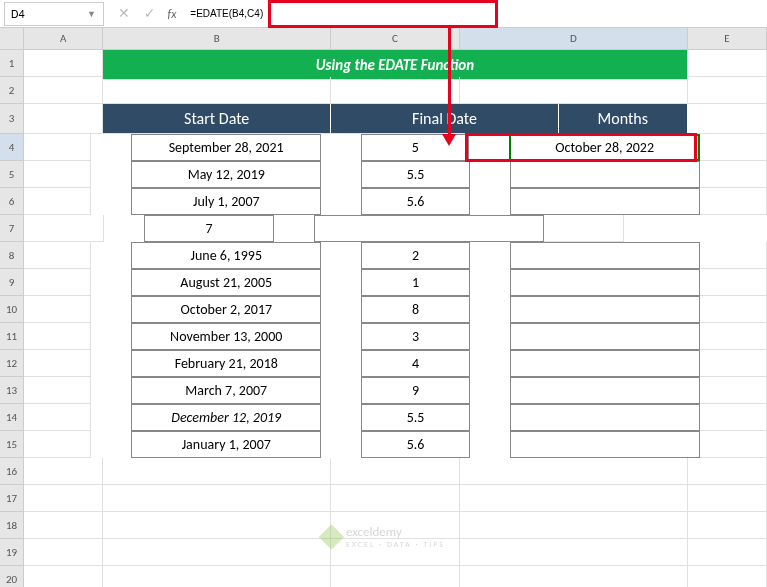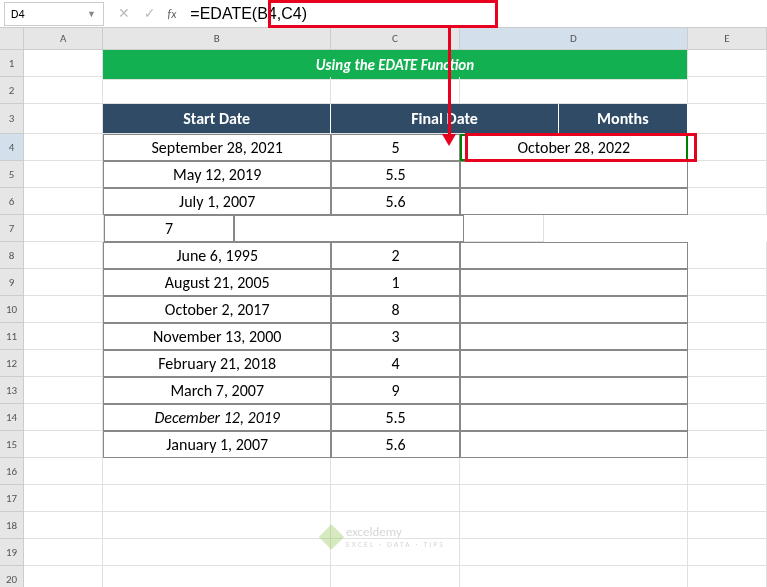--- a/index.html
+++ b/index.html
@@ -5,21 +5,21 @@
     * { box-sizing: border-box; margin: 0; padding: 0; }
     body { font-family: Calibri, Arial, sans-serif; font-size: 13px; background: #fff; position: relative; width: 767px; height: 587px; overflow: hidden; }
     
     .formula-bar { display: flex; align-items: center; height: 28px; border-bottom: 1px solid #ccc; background: #fff; }
     .name-box { width: 100px; height: 24px; border: 1px solid #ccc; background: #fff; display: flex; align-items: center; padding: 0 6px; margin: 0 4px; }
     .name-box-text { flex: 1; font-size: 12px; }
     .name-box-arrow { width: 10px; color: #888; font-size: 9px; }
     .fb-buttons { display: flex; align-items: center; gap: 14px; padding: 0 10px; color: #bbb; }
     .fb-btn { font-size: 14px; }
     .fx-label { font-style: italic; font-size: 12px; color: #666; margin: 0 8px 0 2px; }
-    .formula-input { flex: 1; height: 24px; border: none; outline: none; font-size: 16px; padding: 0 6px; }
+    .formula-input { flex: 1; height: 24px; border: none; outline: none; font-size: 10px; padding: 0 6px; }
     .formula-box-highlight { position: absolute; border: 3px solid #e8001f; pointer-events: none; }
     
     .grid-area { display: flex; height: calc(100% - 28px); }
     .corner { width: 24px; height: 22px; background: #e6e6e6; border-right: 1px solid #ccc; border-bottom: 1px solid #ccc; flex-shrink: 0; }
     .row-headers { width: 24px; flex-shrink: 0; }
     .row-header { height: 27px; background: #e6e6e6; border-right: 1px solid #ccc; border-bottom: 1px solid #ccc; display: flex; align-items: center; justify-content: center; font-size: 11px; color: #555; }
     .row-header.active { background: #d3e0ec; }
     
     .cols-and-cells { flex: 1; overflow: hidden; }
     .col-headers { display: flex; height: 22px; }
@@ -30,23 +30,23 @@
     .col-C { width: 130px; }
     .col-D { width: 230px; }
     .col-E { width: 80px; }
     
     .rows { position: relative; }
     .row { display: flex; height: 27px; }
     .cell { border-right: 1px solid #e0e0e0; border-bottom: 1px solid #e0e0e0; display: flex; align-items: center; padding: 0 4px; overflow: hidden; white-space: nowrap; }
     .cell.center { justify-content: center; }
     
     .title-cell { background: #12b050; color: #fff; font-weight: bold; font-style: italic; font-size: 15px; justify-content: center; }
-    .header-cell { background: #2f4b66; color: #fff; font-weight: bold; font-size: 16px; justify-content: center; border-right: 1px solid #fff; }
+    .header-cell { background: #2f4b66; color: #fff; font-weight: normal; font-size: 16px; justify-content: center; border-right: 1px solid #fff; }
     .header-cell:last-child { border-right: 1px solid #2f4b66; }
-    .data-cell { border: 1px solid #888; font-size: 16px; }
+    .data-cell { border: 1px solid #888; font-size: 14px; margin-left: 40px; }
     
     .row-3 .cell, .row-1 .title-cell { height: 30px; }
     .row-3 { height: 30px; }
     
     .selected-cell { border: 2px solid #008000 !important; }
     .result-highlight { position: absolute; border: 3px solid #e8001f; pointer-events: none; }
     .arrow-line { position: absolute; width: 3px; background: #e8001f; pointer-events: none; }
     .arrow-head { position: absolute; width: 0; height: 0; border-left: 7px solid transparent; border-right: 7px solid transparent; border-top: 12px solid #e8001f; pointer-events: none; }
     
     .watermark { position: absolute; bottom: 38px; left: 50%; transform: translateX(-50%); display: flex; align-items: center; gap: 6px; opacity: 0.35; color: #888; font-size: 13px; }

